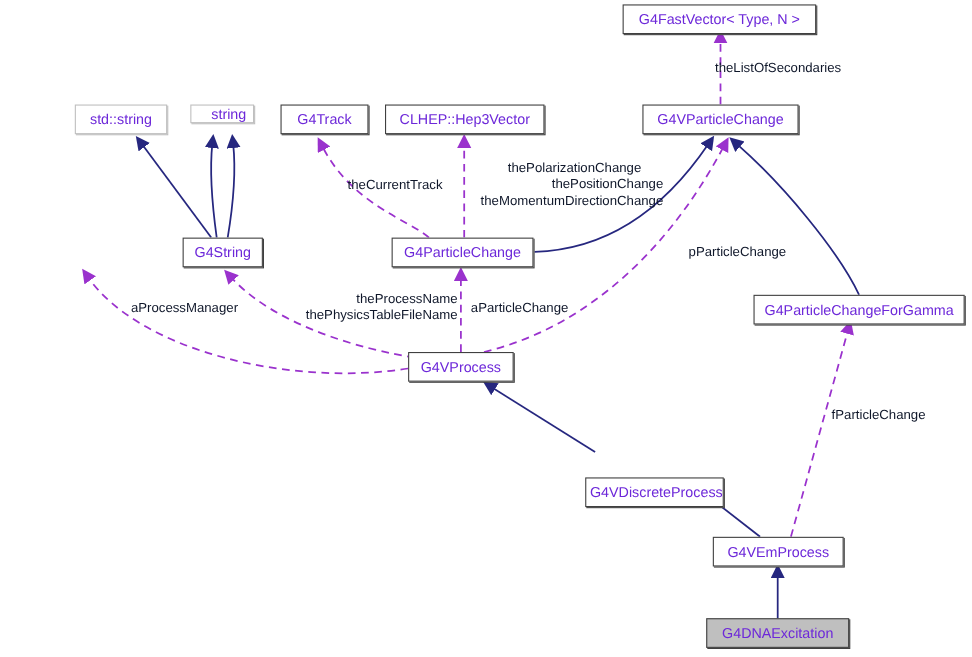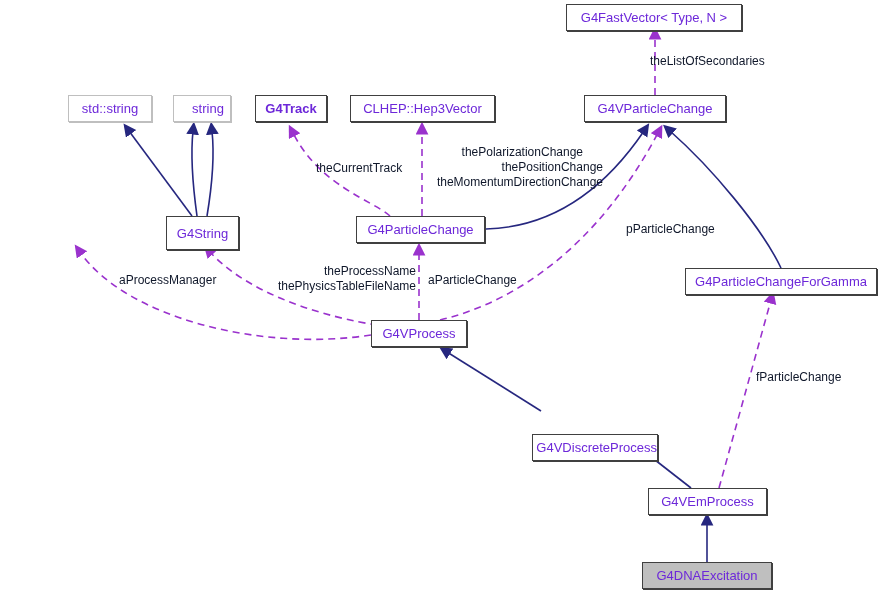--- a/index.html
+++ b/index.html
@@ -107,38 +107,38 @@
   </svg>
 
   <div class="node solid" style="left:566px; top:4px; width:176px; height:27px;">
     <span>G4FastVector&lt; Type, N &gt;</span>
   </div>
 
   <div class="node light" style="left:68px; top:95px; width:84px; height:27px;">
     <span>std::string</span>
   </div>
 
-  <div class="node light" style="left:173px; top:95px; width:58px; height:27px;padding-left:12px;">
+  <div class="node light" style="left:173px; top:95px; width:58px; height:17px;padding-left:12px;">
     <span>string</span>
   </div>
 
-  <div class="node solid" style="left:255px; top:95px; width:72px; height:27px;font-weight:bold;">
+  <div class="node solid" style="left:255px; top:95px; width:80px; height:27px;">
     <span>G4Track</span>
   </div>
 
   <div class="node solid" style="left:350px; top:95px; width:145px; height:27px;">
     <span>CLHEP::Hep3Vector</span>
   </div>
 
   <div class="node solid" style="left:584px; top:95px; width:142px; height:27px;">
     <span>G4VParticleChange</span>
   </div>
 
 
-  <div class="node solid" style="left:166px; top:216px; width:73px; height:34px;">
+  <div class="node solid" style="left:166px; top:216px; width:73px; height:27px;">
     <span>G4String</span>
   </div>
 
   <div class="node solid" style="left:356px; top:216px; width:129px; height:27px;">
     <span>G4ParticleChange</span>
   </div>
 
   <div class="node solid" style="left:685px; top:268px; width:192px; height:27px;">
     <span>G4ParticleChangeForGamma</span>
   </div>

